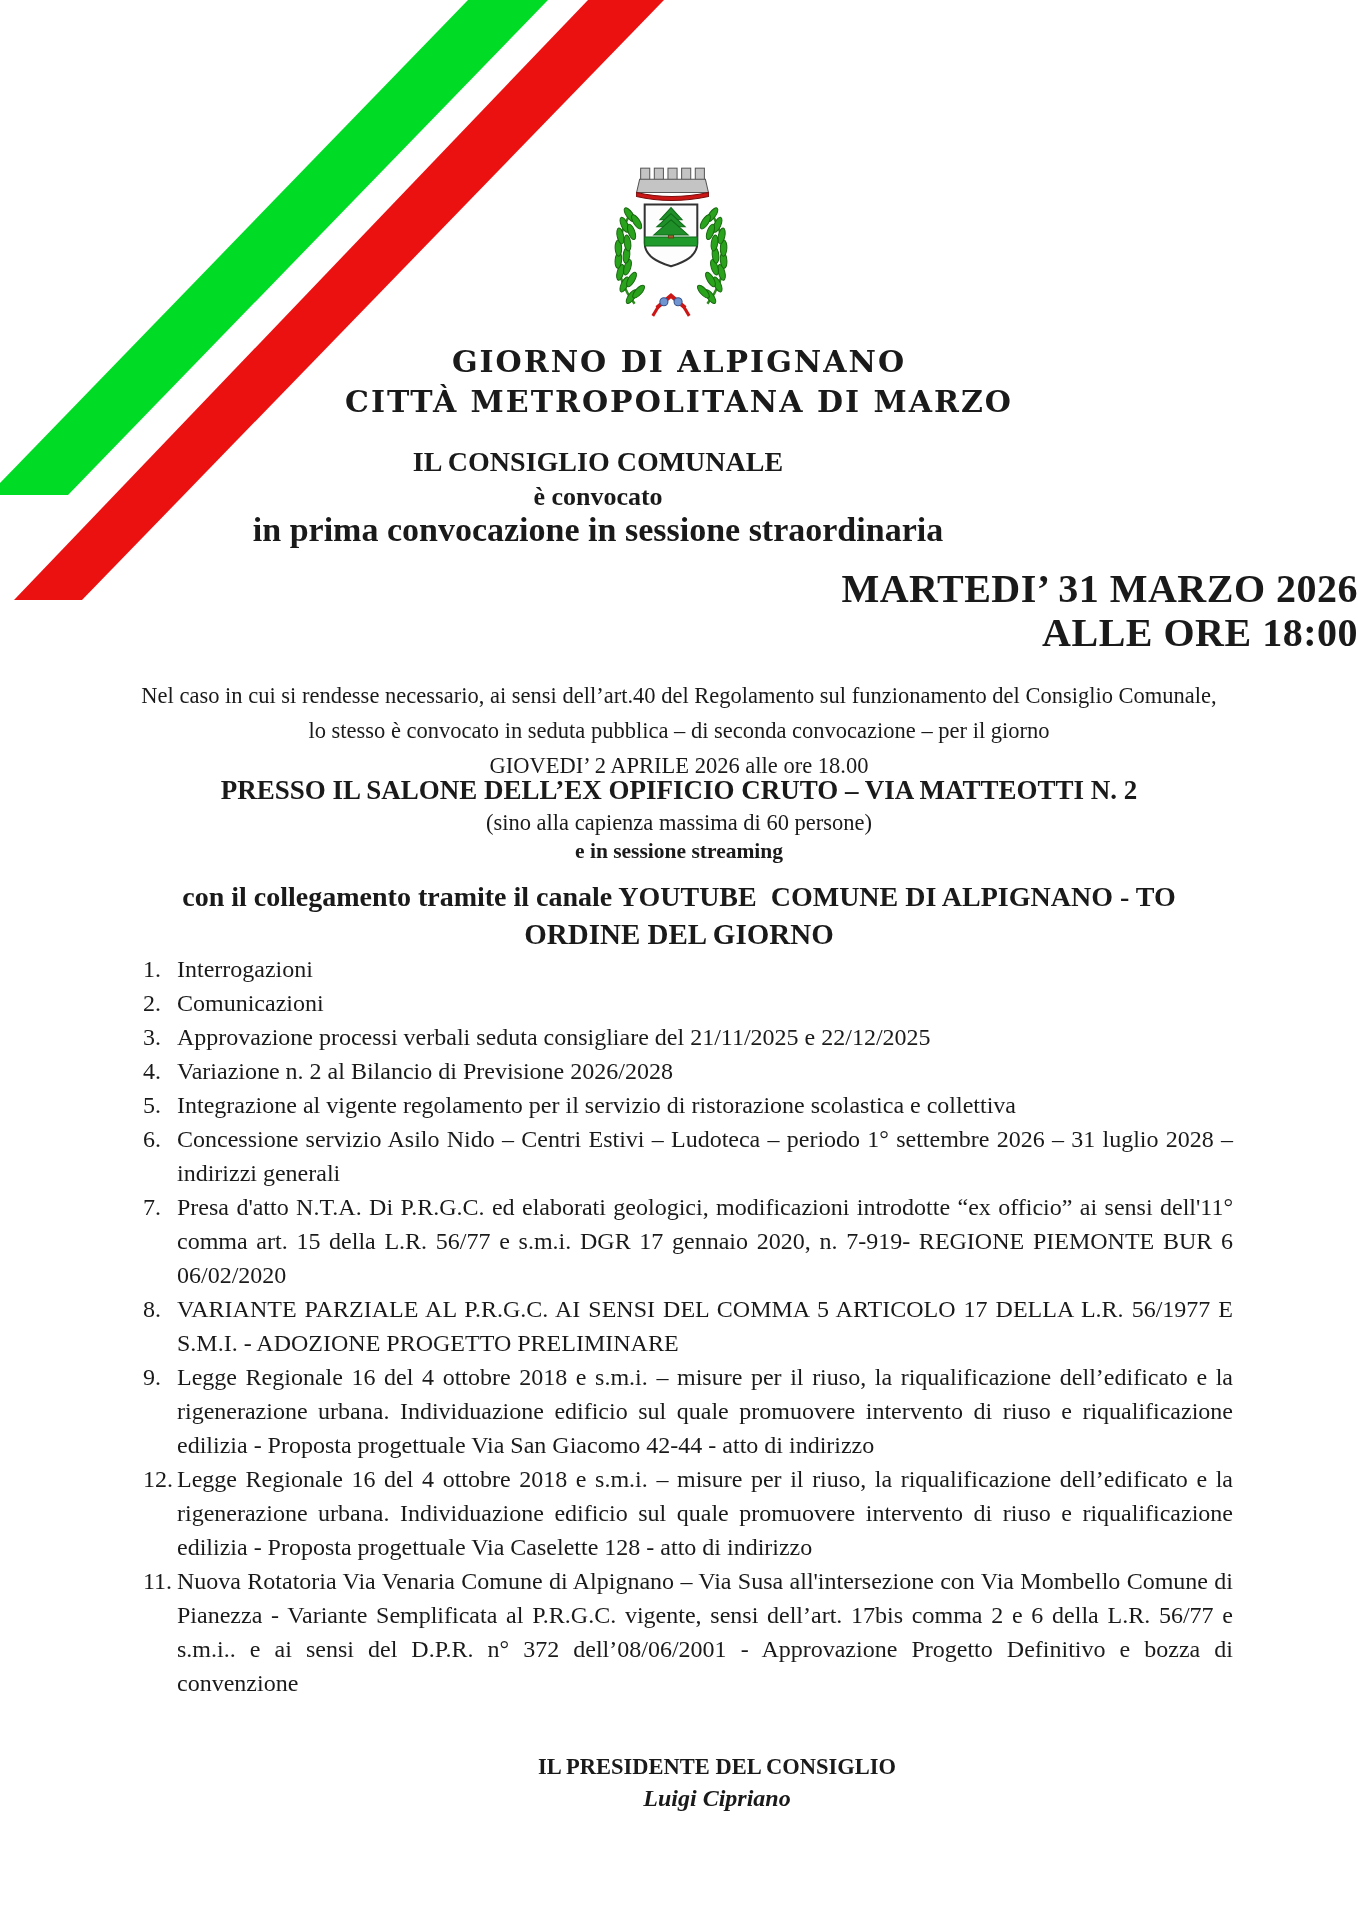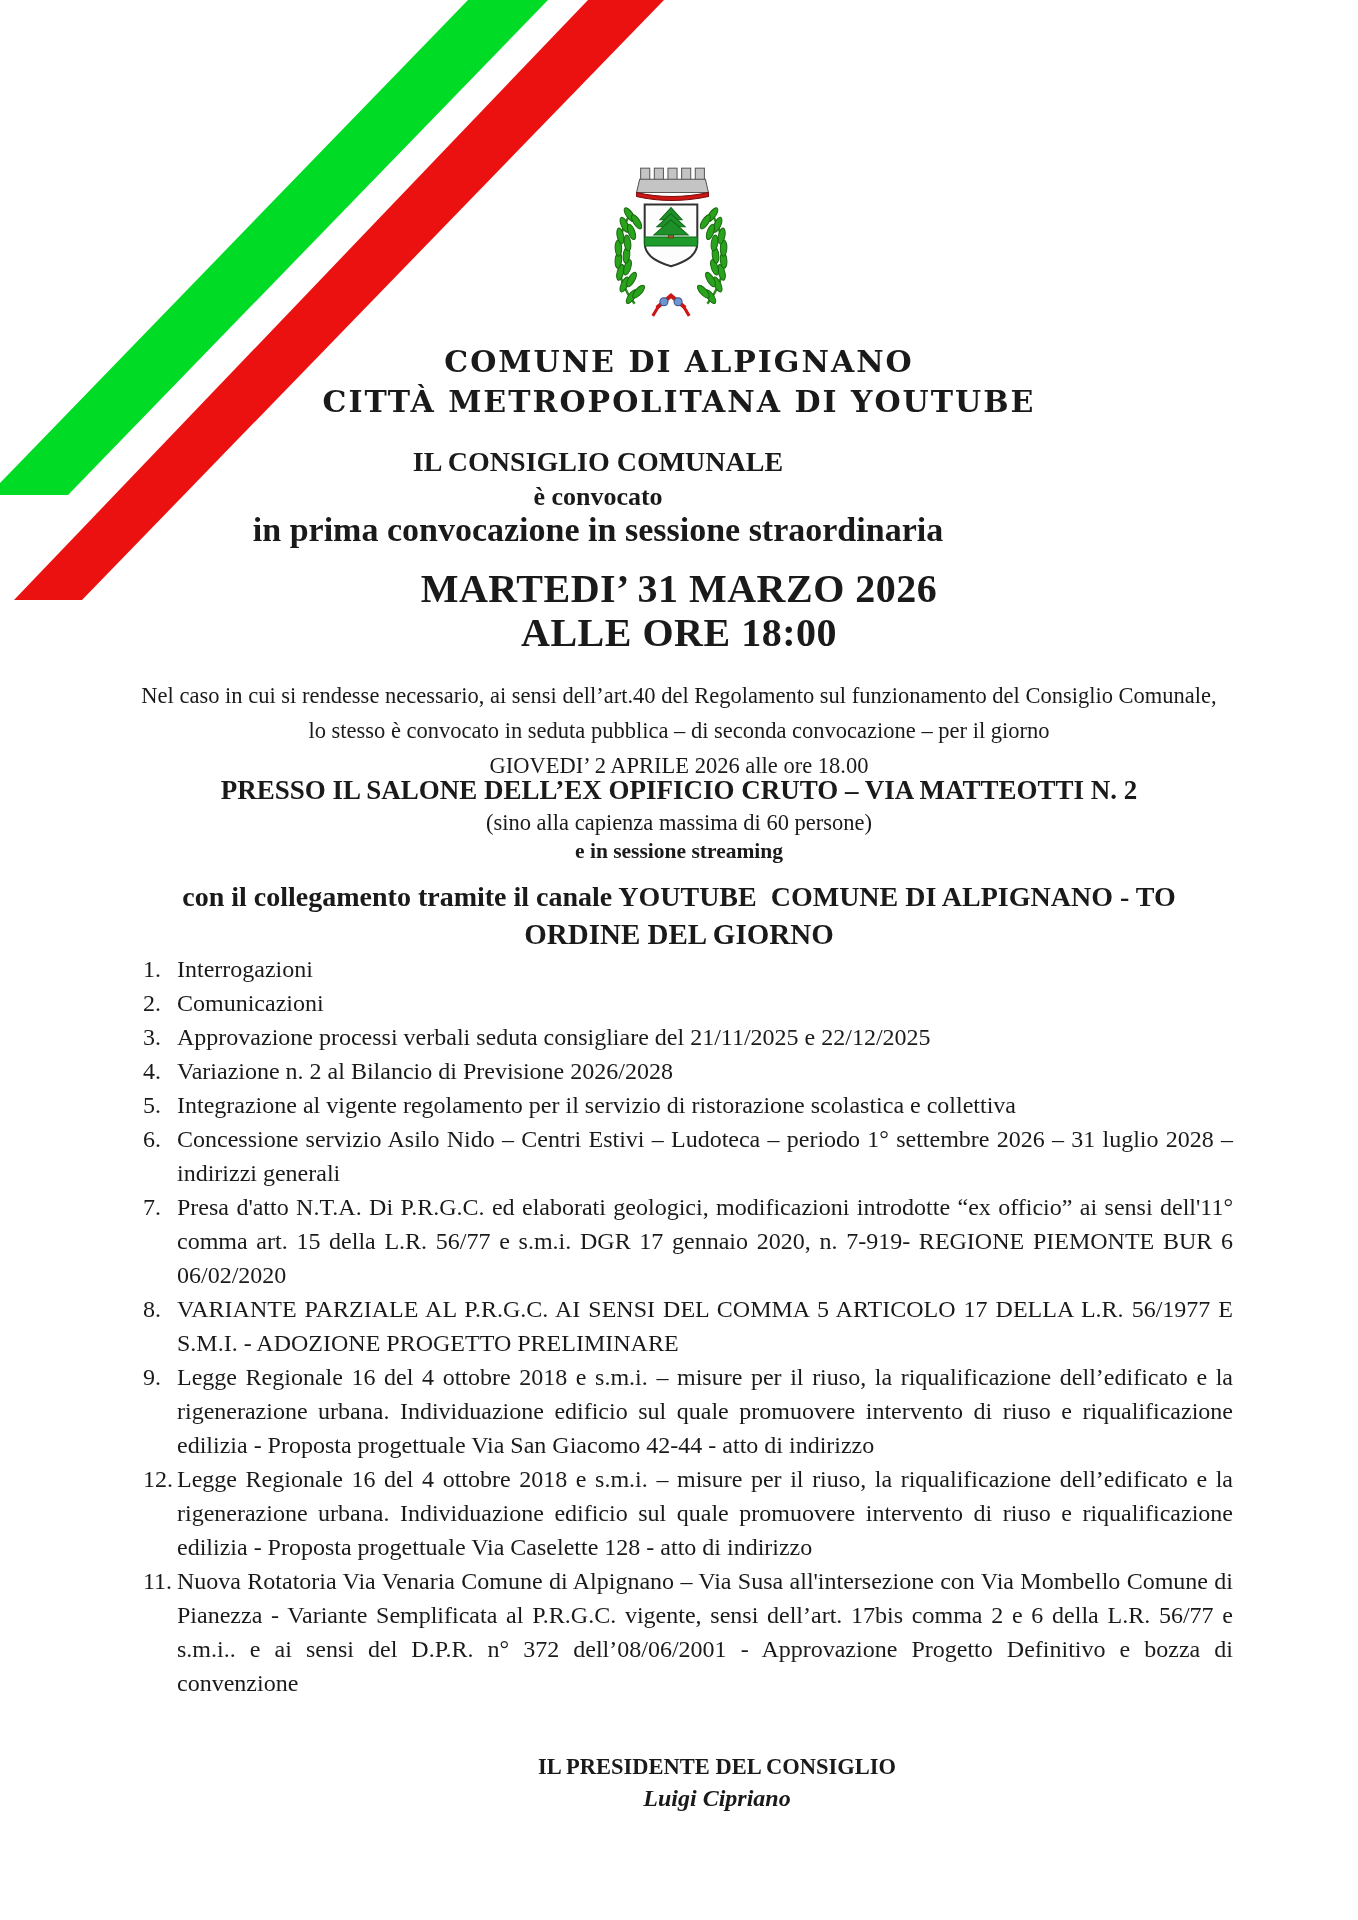--- a/index.html
+++ b/index.html
@@ -31,21 +31,21 @@
     font-family:"DejaVu Serif", serif;
     font-weight:bold;font-size:30px;line-height:40px;
     letter-spacing:2px;
   }
 
   .convoc-block{position:absolute;top:444px;left:0;width:1196px;}
   .convoc-l1{font-weight:bold;font-size:28px;line-height:36px;}
   .convoc-l2{font-weight:bold;font-size:26px;line-height:33px;}
   .convoc-l3{font-weight:bold;font-size:34px;line-height:33px;}
 
-  .date-block{position:absolute;top:567px;left:0;width:1358px;}
+  .date-block{position:absolute;top:567px;left:0;width:1358px;text-align:right;}
   .date-line{font-weight:bold;font-size:40px;line-height:44px;letter-spacing:0.5px;}
 
   .secondcall-block{position:absolute;top:678px;left:64px;width:1230px;}
   .secondcall-block div{font-size:22.5px;line-height:35px;}
 
   .venue-block{position:absolute;top:773px;left:64px;width:1230px;}
   .venue-line{font-weight:bold;font-size:27px;line-height:35px;}
   .capacity-line{font-size:22.5px;line-height:30px;}
   .stream1-line{font-weight:bold;font-size:21.5px;line-height:27px;}
   .stream2-line{font-weight:bold;font-size:28px;line-height:27px;white-space:pre-wrap;margin-top:18px;}
@@ -117,22 +117,22 @@
     <g>
       <path d="M56,152 L70,140 L84,152" stroke="#cc1616" stroke-width="4" fill="none"></path>
       <path d="M58,150 l-6,10" stroke="#cc1616" stroke-width="3" fill="none"></path>
       <path d="M82,150 l6,10" stroke="#cc1616" stroke-width="3" fill="none"></path>
       <circle cx="63" cy="146" r="4" fill="#6f94cf" stroke="#33508a" stroke-width="1"></circle>
       <circle cx="77" cy="146" r="4" fill="#6f94cf" stroke="#33508a" stroke-width="1"></circle>
     </g>
   </svg>
 
   <div class="heading-block center">
-    <div class="muni-name">COMUNE DI ALPIGNANO</div>
-    <div class="muni-prov">CITTÀ METROPOLITANA DI YOUTUBE</div>
+    <div class="muni-name">GIORNO DI ALPIGNANO</div>
+    <div class="muni-prov">CITTÀ METROPOLITANA DI MARZO</div>
   </div>
 
   <div class="convoc-block center">
     <div class="convoc-l1">IL CONSIGLIO COMUNALE</div>
     <div class="convoc-l2">è convocato</div>
     <div class="convoc-l3">in prima convocazione in sessione straordinaria</div>
   </div>
 
   <div class="date-block center">
     <div class="date-line">MARTEDI’ 31 MARZO 2026</div>

